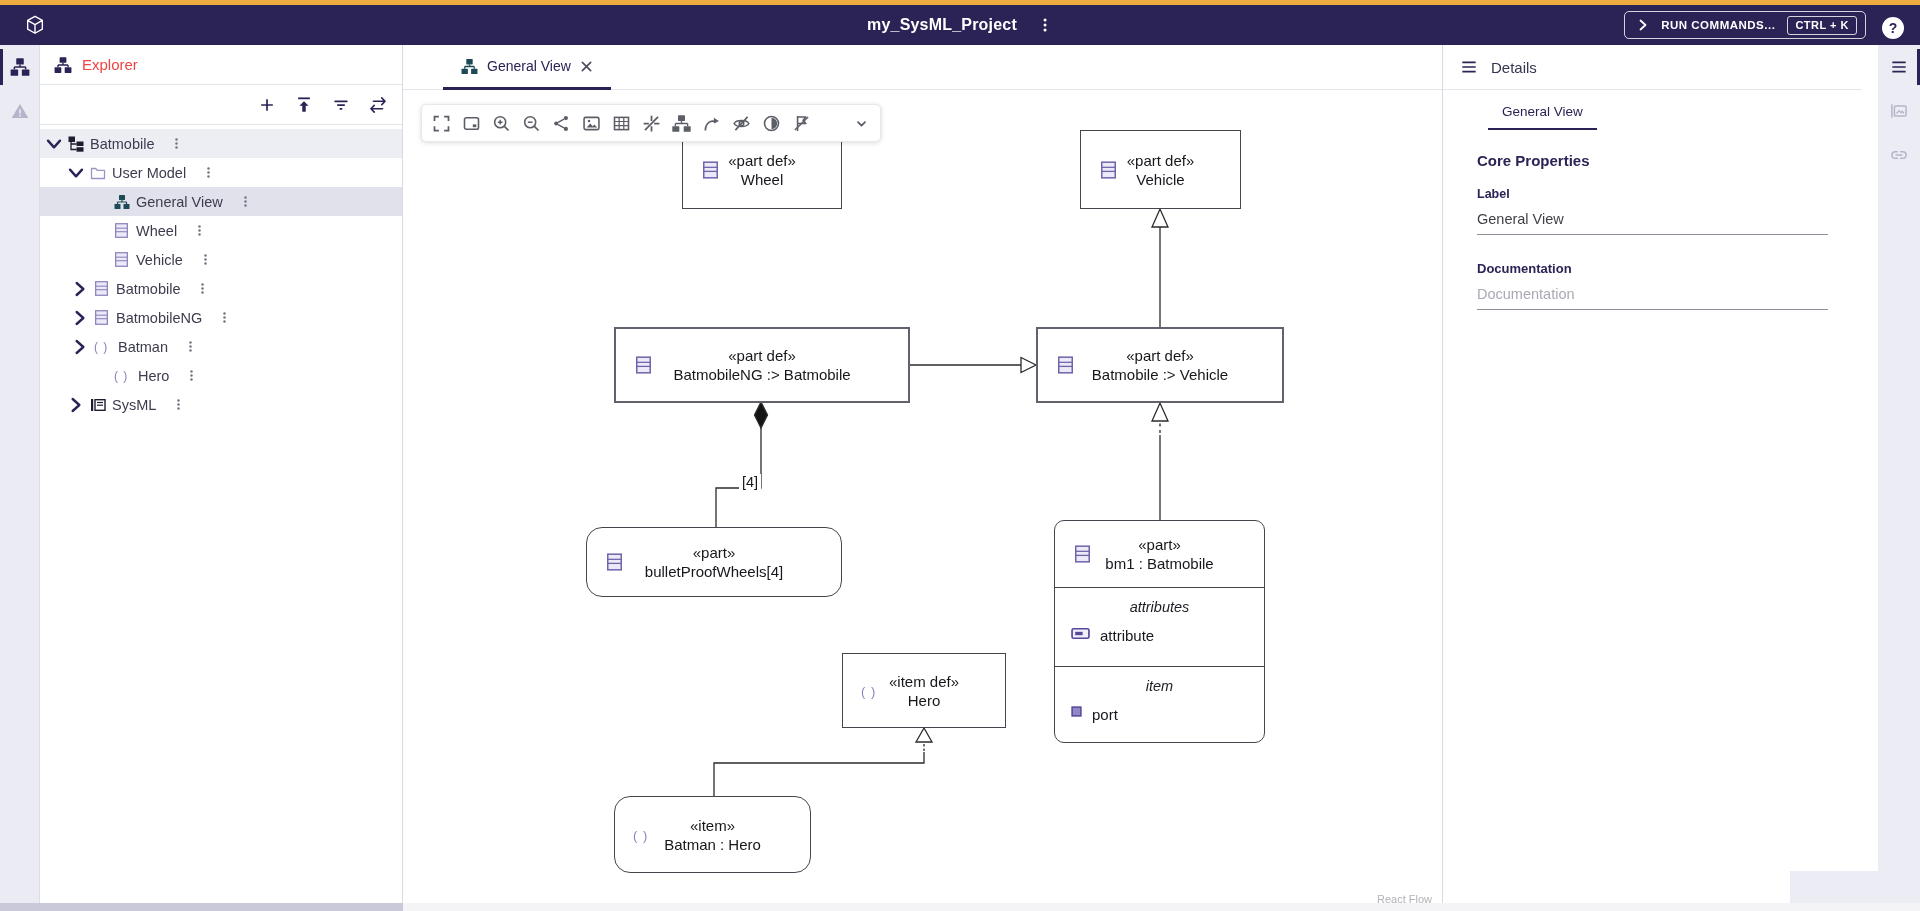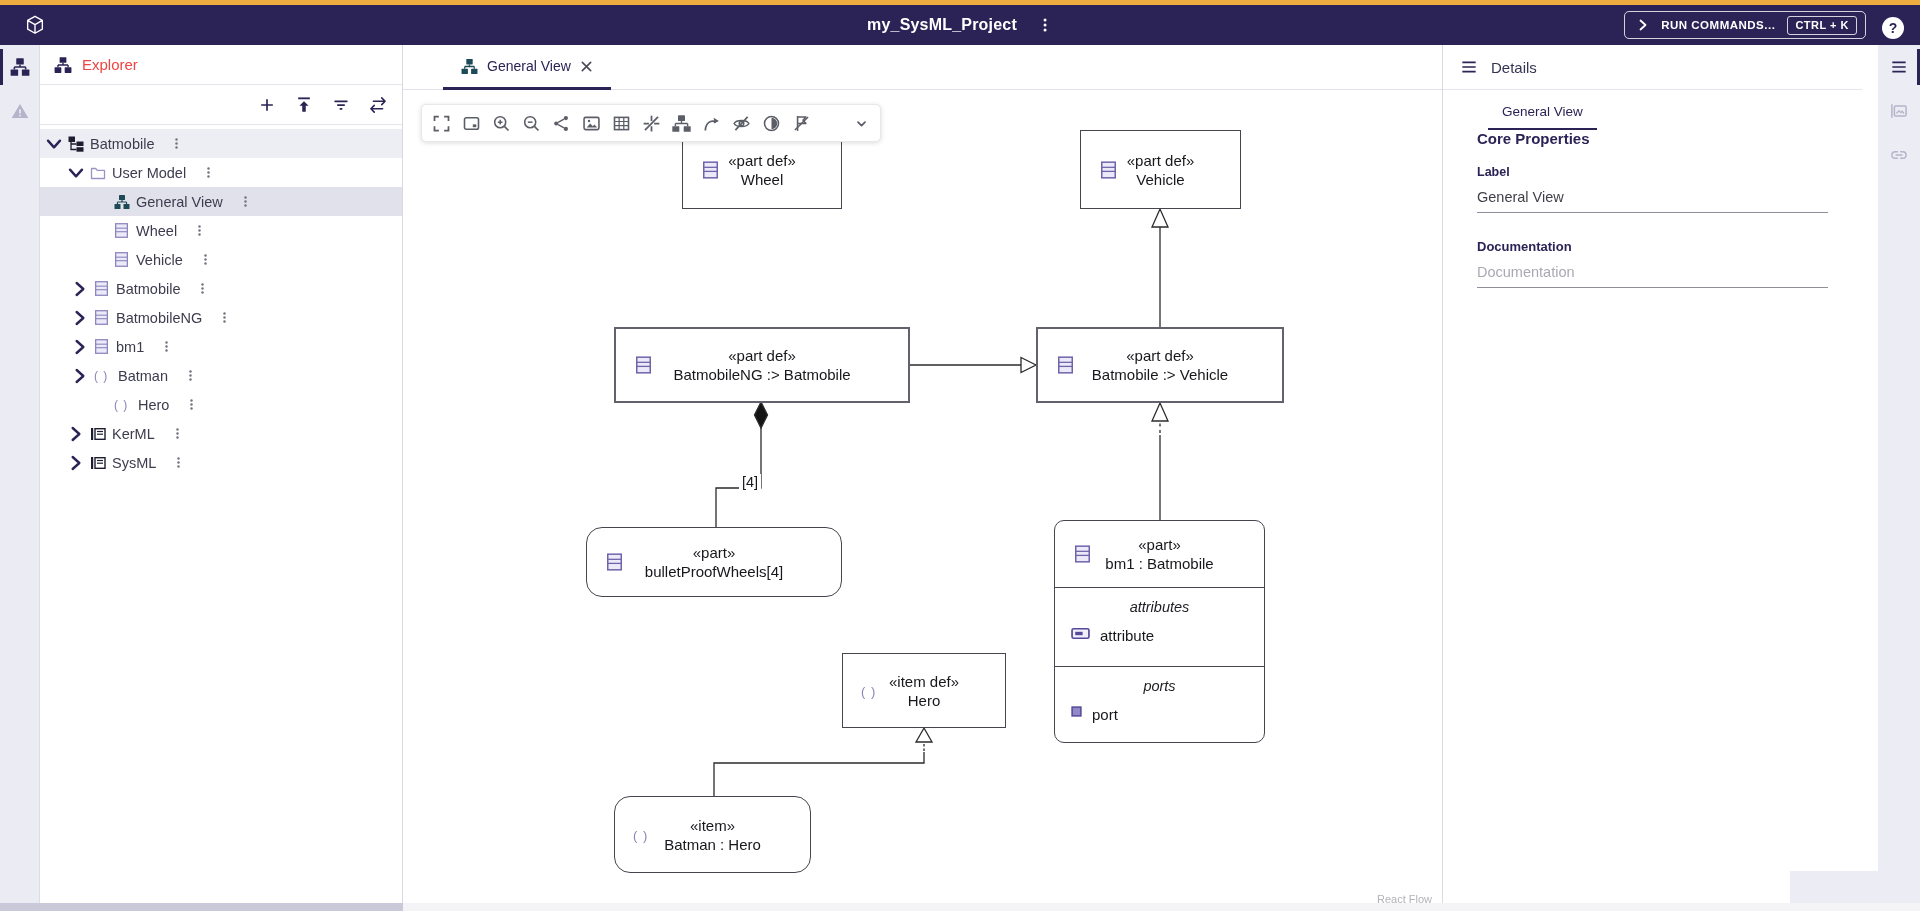--- a/index.html
+++ b/index.html
@@ -76,21 +76,21 @@
   .mult { position:absolute; left:336px; top:384px; background:#fff; padding:0 3px; font-size:14.5px; color:#17171c; z-index:2; }
   .attrib { position:absolute; right:10px; bottom:6px; font-size:11px; color:#b2b2b8; z-index:3; }
 
   
   .details { position:absolute; left:1442px; top:45px; bottom:0; width:420px; background:#fff; border-left:1px solid #d9d9e2; }
   .dt-header { height:45px; display:flex; align-items:center; gap:12px; padding-left:16px; border-bottom:1px solid #e5e5ec; }
   .dt-header svg { width:20px; height:20px; color:#2b2356; cursor:pointer; }
   .dt-title { font-size:15px; color:#353552; }
   .dt-tab { display:inline-block; margin-left:45px; padding:14px 14px 9px; border-bottom:2px solid #2b2356; font-size:13.5px; color:#2b2356; font-weight:500; cursor:pointer; }
   .dt-body { padding:0 34px; }
-  .dt-section { font-size:15px; font-weight:bold; color:#2b2356; }
+  .dt-section { margin-top:22px; font-size:15px; font-weight:bold; color:#2b2356; }
   .dt-fieldlabel { margin-top:18px; font-size:12.5px; font-weight:bold; color:#2b2356; }
   .dt-input { display:block; width:100%; border:none; border-bottom:1px solid #8f8f9b; outline:none; background:transparent; font-family:inherit; font-size:14.5px; color:#3f3f48; padding:8px 0 7px; margin-top:2px; }
   .dt-input::placeholder { color:#a9a9b5; opacity:1; }
 
   .bottomstrip { position:absolute; left:0; bottom:0; width:100%; height:8px; background:#f4f4f7; z-index:6; }
   .thumb { width:403px; height:8px; background:#c9c9d9; }
 </style>
 </head>
 <body>
 
@@ -375,54 +375,30 @@
           </svg>
         <span class="tlabel">BatmobileNG</span>
         <svg class="kebab">
             <use href="#s-kebab"></use>
           </svg>
       </div>
       <div class="trow" style="padding-left:32px">
         <svg class="chev">
             <use href="#s-chevR"></use>
           </svg>
-        <svg class="ticon cls">
-            <use href="#s-class"></use>
-          </svg>
-        <span class="tlabel">bm1</span>
-        <svg class="kebab">
-            <use href="#s-kebab"></use>
-          </svg>
-      </div>
-      <div class="trow" style="padding-left:32px">
-        <svg class="chev">
-            <use href="#s-chevR"></use>
-          </svg>
         <span class="paren">( )</span>
         <span class="tlabel">Batman</span>
         <svg class="kebab">
             <use href="#s-kebab"></use>
           </svg>
       </div>
       <div class="trow pad2">
         <span class="chev"></span>
         <span class="paren">( )</span>
         <span class="tlabel">Hero</span>
-        <svg class="kebab">
-            <use href="#s-kebab"></use>
-          </svg>
-      </div>
-      <div class="trow pad1">
-        <svg class="chev">
-            <use href="#s-chevR"></use>
-          </svg>
-        <svg class="ticon" style="color:#1d1d30">
-            <use href="#s-lib"></use>
-          </svg>
-        <span class="tlabel">KerML</span>
         <svg class="kebab">
             <use href="#s-kebab"></use>
           </svg>
       </div>
       <div class="trow pad1">
         <svg class="chev">
             <use href="#s-chevR"></use>
           </svg>
         <svg class="ticon" style="color:#1d1d30">
             <use href="#s-lib"></use>
@@ -614,21 +590,21 @@
         <div class="comp" style="height:79px">
           <div class="comp-label">attributes</div>
           <div class="comp-item">
             <svg style="width:19px;height:13px">
                 <use href="#s-attr"></use>
               </svg>
             <span>attribute</span>
           </div>
         </div>
         <div class="comp" style="height:74px">
-          <div class="comp-label">ports</div>
+          <div class="comp-label">item</div>
           <div class="comp-item">
             <svg style="width:11px;height:11px">
                 <use href="#s-port"></use>
               </svg>
             <span>port</span>
           </div>
         </div>
       </div>
 
       <div class="node" style="left:439px;top:563px;width:164px;height:75px">

